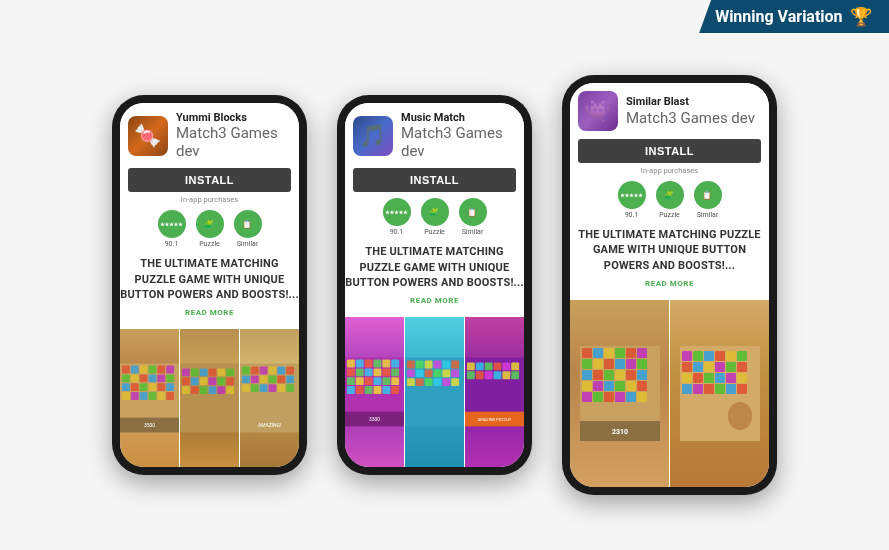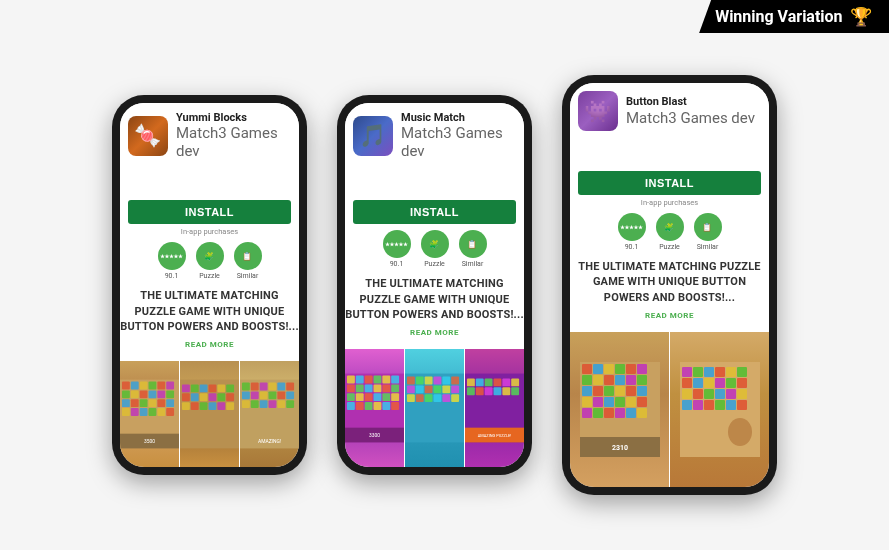--- a/index.html
+++ b/index.html
@@ -10,21 +10,21 @@
       font-family: 'Roboto', Arial, sans-serif;
       overflow: hidden;
       position: relative;
     }
 
     
     .winning-banner {
       position: absolute;
       top: 0;
       right: 0;
-      background: #000000;
+      background: #0c4a6e;
       padding: 6px 16px;
       clip-path: polygon(12px 0%, 100% 0%, 100% 100%, 0% 100%);
       display: flex;
       align-items: center;
       gap: 8px;
       z-index: 100;
     }
     .winning-text {
       font-size: 16px;
       font-weight: 700;
@@ -119,32 +119,31 @@
       font-size: 15px;
       color: #666;
     }
 
     
     .install-section {
       padding: 4px 8px 2px;
       text-align: center;
     }
     .install-btn {
-      background: #15803d;
+      background: #404040;
       color: #fff;
       border: none;
       border-radius: 3px;
       padding: 6px 0;
       font-size: 11px;
       font-weight: 700;
       letter-spacing: 0.5px;
       width: 100%;
       cursor: pointer;
       text-transform: uppercase;
-      margin-top: 32px;
     }
     .in-app {
       font-size: 7.5px;
       color: #888;
       margin-top: 3px;
     }
 
     
     .rating-row {
       display: flex;
@@ -496,21 +495,21 @@
         </div>
       </div>
     </div>
   </div>
 
   <div class="phone large">
     <div class="phone-screen">
       <div class="app-header">
         <div class="app-icon app-icon-button">👾</div>
         <div class="app-info">
-          <div class="app-name">Button Blast</div>
+          <div class="app-name">Similar Blast</div>
           <div class="app-dev">Match3 Games dev</div>
         </div>
       </div>
       <div class="install-section">
         <button class="install-btn">INSTALL</button>
         <div class="in-app">In-app purchases</div>
       </div>
       <div class="rating-row">
         <div class="rating-item">
           <div class="rating-circle">

